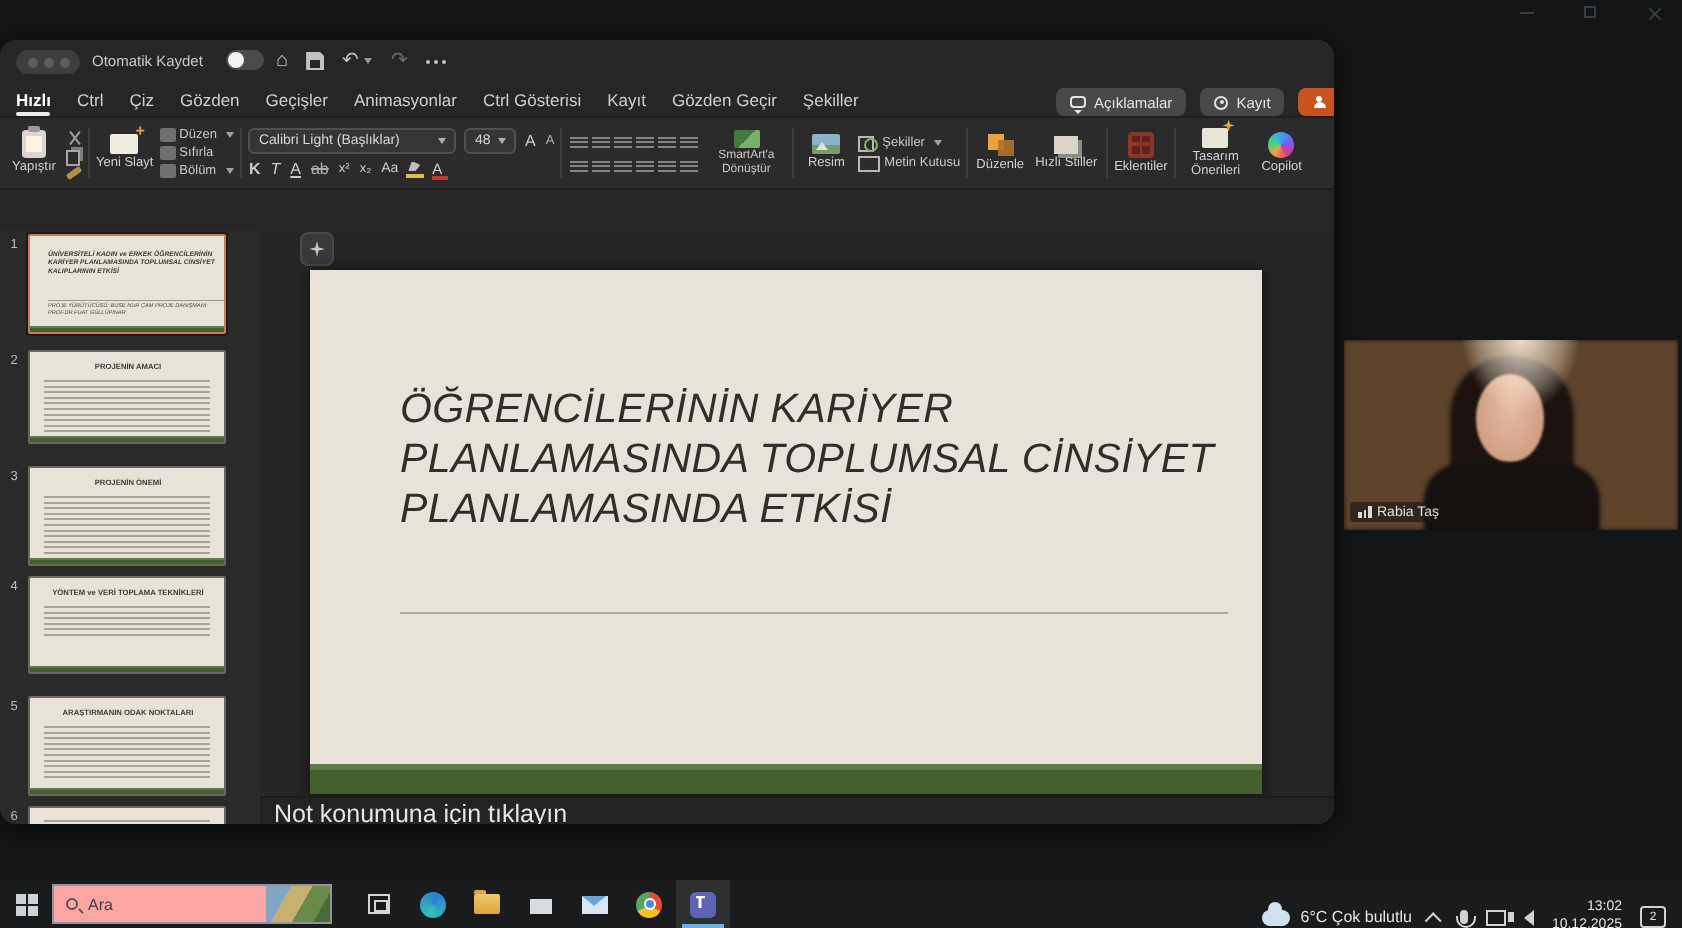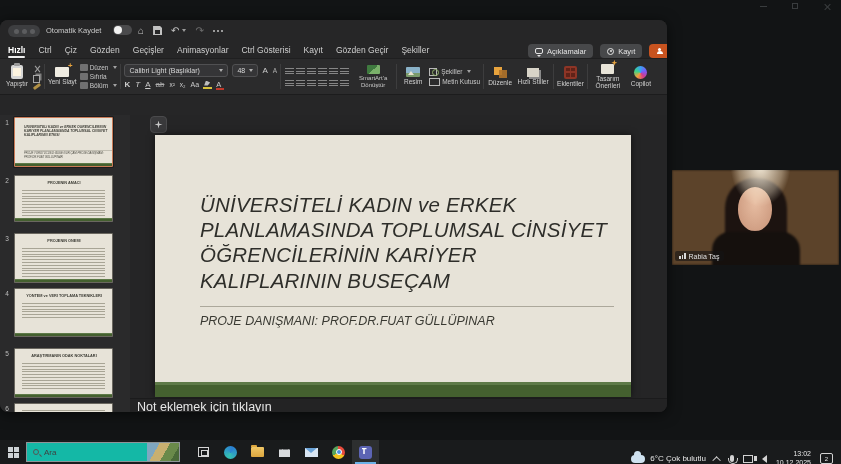--- a/index.html
+++ b/index.html
@@ -155,21 +155,21 @@
   .wc-tag span { font-size:7px; color:#e0e0e0; }
   .sig { display:flex; align-items:flex-end; gap:1px; }
   .sig i { width:1.5px; background:#d8d8d8; }
   .sig i:nth-child(1){height:2.5px;} .sig i:nth-child(2){height:4px;} .sig i:nth-child(3){height:5.5px;}
 
   
   .taskbar { position:absolute; left:0; top:440px; width:841px; height:24px; background:#191b1c; display:flex; align-items:center; }
   .start { width:26px; height:24px; display:flex; align-items:center; justify-content:center; }
   .win-logo { width:11px; height:11px; display:grid; grid-template-columns:1fr 1fr; gap:1px; }
   .win-logo i { background:#cdd2d5; }
-  .tsearch { width:154px; height:20px; background:#14b8a6; border:1px solid #8f9598; display:flex; align-items:center; gap:5px; padding-left:6px; position:relative; overflow:hidden; }
+  .tsearch { width:140px; height:20px; background:#fca5a5; border:1px solid #8f9598; display:flex; align-items:center; gap:5px; padding-left:6px; position:relative; overflow:hidden; }
   .tsearch .mag { border-color:#555; } .tsearch .mag:after { background:#555; }
   .tsearch span { font-size:8px; color:#3f3f3f; }
   .ts-img { position:absolute; right:0; top:0; width:32px; height:100%; background:linear-gradient(120deg,#7fa7c0 0 30%,#c8b070 30% 55%,#6a8a4a 55% 80%,#4a6a38 80%); }
   .tapp { width:27px; height:24px; display:flex; align-items:center; justify-content:center; position:relative; }
   .tapp.active { background:rgba(255,255,255,.09); }
   .tapp.active:after { content:""; position:absolute; left:3px; right:3px; bottom:0; height:2px; background:#6cb2e8; }
   .tv-ic { width:11px; height:10px; border:1px solid #d5d5d5; position:relative; background:transparent; }
   .tv-ic:after { content:""; position:absolute; left:2px; top:2px; width:5px; height:4px; border:1px solid #d5d5d5; }
   .edge-ic { width:13px; height:13px; border-radius:50%; background:conic-gradient(from 200deg,#35c1b2,#2a7fd4,#35c1b2); }
   .folder-ic { width:13px; height:10px; background:linear-gradient(#f0c766,#dca63e); border-radius:1px; position:relative; }
@@ -467,35 +467,33 @@
         </div>
       </div>
     </div>
 
     <div class="editor">
       <div class="fab">
           <i></i>
         </div>
       <div class="slide">
         <div class="s-title">
-          <div>ÜNİVERSİTELİ KADIN ve ERKEK</div>
+          <div>ÖĞRENCİLERİNİN KARİYER</div>
           <div>PLANLAMASINDA TOPLUMSAL CİNSİYET</div>
-          <div>ÖĞRENCİLERİNİN KARİYER</div>
-          <div>KALIPLARININ BUSEÇAM</div>
+          <div>PLANLAMASINDA ETKİSİ</div>
         </div>
         <i class="s-div"></i>
         <div class="s-sub">
-          <div>PROJE DANIŞMANI: PROF.DR.FUAT GÜLLÜPINAR</div>
         </div>
         <i class="s-green"></i>
       </div>
     </div>
 
     <div class="notesbar">
-      <span>Not eklemek için tıklayın</span>
+      <span>Not konumuna için tıklayın</span>
     </div>
 
   </div>
 
   <div class="webcam">
     <i class="wc-bg"></i>
     <i class="wc-hair"></i>
     <i class="wc-face"></i>
     <i class="wc-body"></i>
     <i class="wc-flare"></i>

